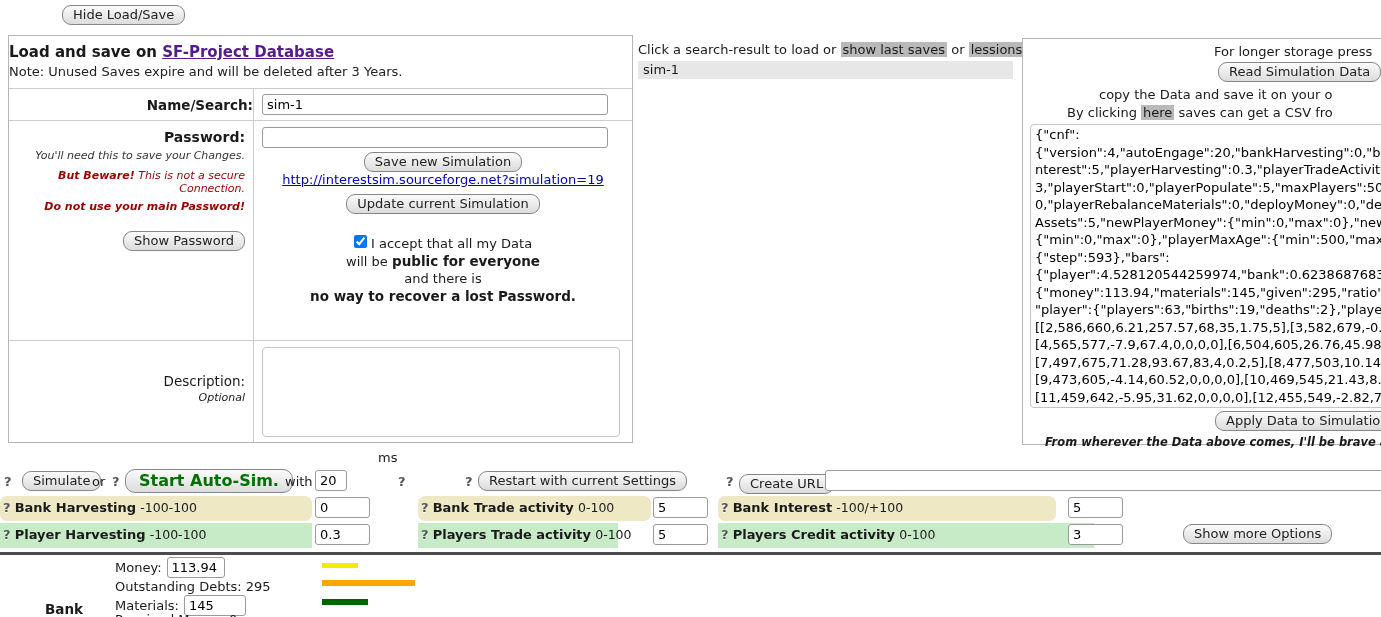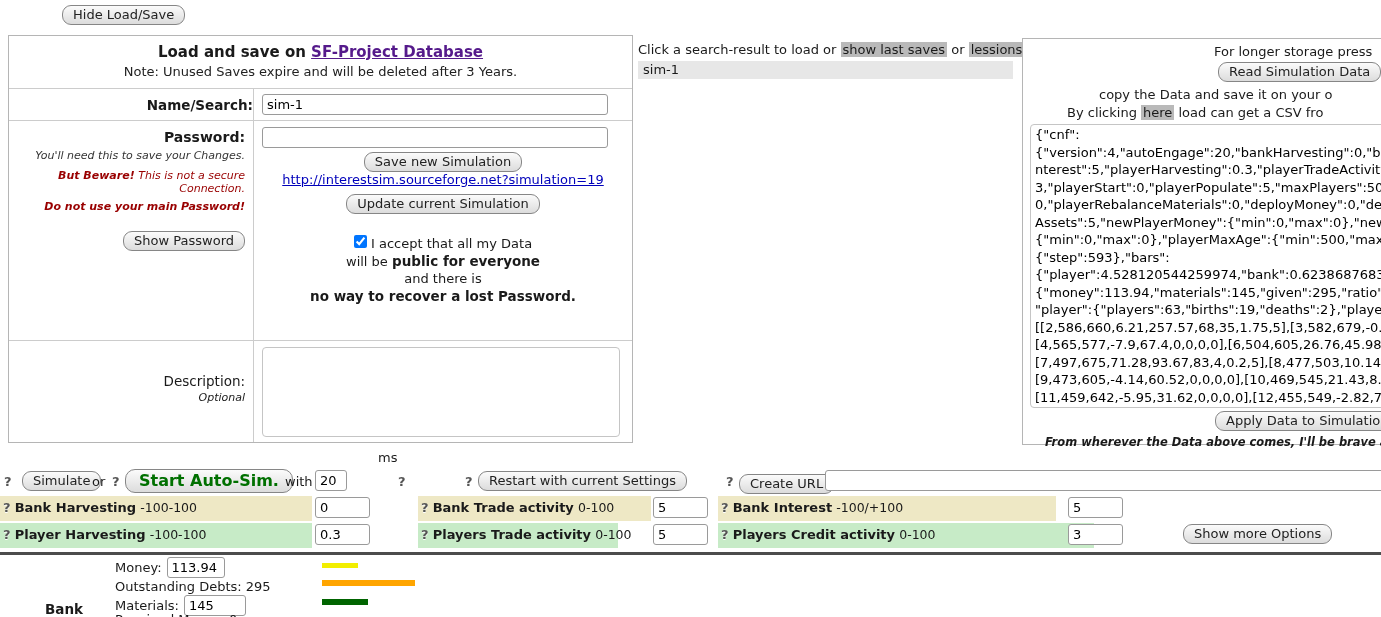--- a/index.html
+++ b/index.html
@@ -35,21 +35,21 @@
   .q { font-weight: bold; color: #555; text-shadow: 0 1px 0 #fff; cursor: pointer; }
   .hl { background: #b9b9b9; padding: 0 2px; cursor: pointer; }
   .panel { position: absolute; background: #fff; border: 1px solid #b5b5b5; }
 
   
   #left-panel { left: 8px; top: 35px; width: 625px; height: 408px; }
   .lp-row { display: flex; width: 100%; }
   .lp-row + .lp-row { border-top: 1px solid #ccc; }
   .lp-left { width: 245px; border-right: 1px solid #ccc; text-align: right; padding-right: 8px; }
   .lp-right { flex: 1; }
-  #lp-header { height: 52px; text-align: center; padding-top: 7px; }
+  #lp-header { height: 52px; padding-top: 7px; }
   #lp-header .title { font-size: 15px; font-weight: bold; }
   #lp-header .title a { color: #551a8b; text-decoration: underline; cursor: pointer; }
   #lp-header .note { margin-top: 3px; font-size: 13px; color: #222; }
   #lp-name-row { height: 32px; align-items: center; }
   #lp-name-row .lp-left { font-weight: bold; font-size: 13.5px; height: 100%; display: flex; align-items: center; justify-content: flex-end; padding-right: 0; }
   #lp-pass-row { height: 220px; }
   #lp-pass-row .lp-left { padding-top: 8px; }
   .pass-label { font-weight: bold; font-size: 14px; }
   .pass-hint { font-size: 11px; font-style: italic; color: #333; margin-top: 4px; }
   .pass-warn { font-size: 11px; font-style: italic; color: #990000; margin-top: 7px; }
@@ -95,21 +95,21 @@
 
   
   .abs { position: absolute; }
   #auto-sim-btn { font-size: 16px; font-weight: bold; color: #007000; border-radius: 10px; padding: 1px 13px 2px 13px; }
 
   
   .prow { position: absolute; left: 0; width: 1381px; height: 25px; }
   .pcell { position: absolute; height: 25px; padding: 4px 0 0 3px; white-space: nowrap; }
   .pcell .plabel { font-weight: bold; }
   .pcell .prange { font-weight: normal; font-size: 12.5px; }
-  .row-y { background: #eee8c5; }
+  .row-y { background: #eee8c5; border-radius: 7px; }
   .row-g { background: #c7ebc7; }
   .pnum { position: absolute; width: 55px; height: 21px; top: 1px; }
 
   
   #hr-line { position: absolute; left: 0; top: 552px; width: 1381px; height: 3px; background: #4c4c4c; }
   #bank-label { position: absolute; left: 45px; top: 601px; font-weight: bold; font-size: 13.5px; }
   .bank-row { position: absolute; left: 115px; display: flex; align-items: center; gap: 5px; white-space: nowrap; }
   .bar { position: absolute; left: 322px; }
 </style>
 </head>
@@ -169,21 +169,21 @@
   <div id="search-header"><span>Click a search-result to load or </span><span class="hl">show last saves</span><span> or </span><span class="hl">lessions.</span></div>
   <div class="result-row">sim-1</div>
 </div>
 
 <div class="panel" id="data-panel">
   <div class="dp-line1">For longer storage press</div>
   <div class="dp-btnrow">
     <button class="btn">Read Simulation Data</button>
   </div>
   <div class="dp-line2">copy the Data and save it on your o</div>
-  <div class="dp-line3"><span>By clicking </span><span class="hl">here</span><span> load can get a CSV fro</span></div>
+  <div class="dp-line3"><span>By clicking </span><span class="hl">here</span><span> saves can get a CSV fro</span></div>
   <textarea class="data-area" wrap="off" style="">{"cnf":
 {"version":4,"autoEngage":20,"bankHarvesting":0,"ban
 nterest":5,"playerHarvesting":0.3,"playerTradeActivity":
 3,"playerStart":0,"playerPopulate":5,"maxPlayers":50,"p
 0,"playerRebalanceMaterials":0,"deployMoney":0,"deplo
 Assets":5,"newPlayerMoney":{"min":0,"max":0},"newPl
 {"min":0,"max":0},"playerMaxAge":{"min":500,"max":7
 {"step":593},"bars":
 {"player":4.528120544259974,"bank":0.623868768348
 {"money":113.94,"materials":145,"given":295,"ratio":0.

